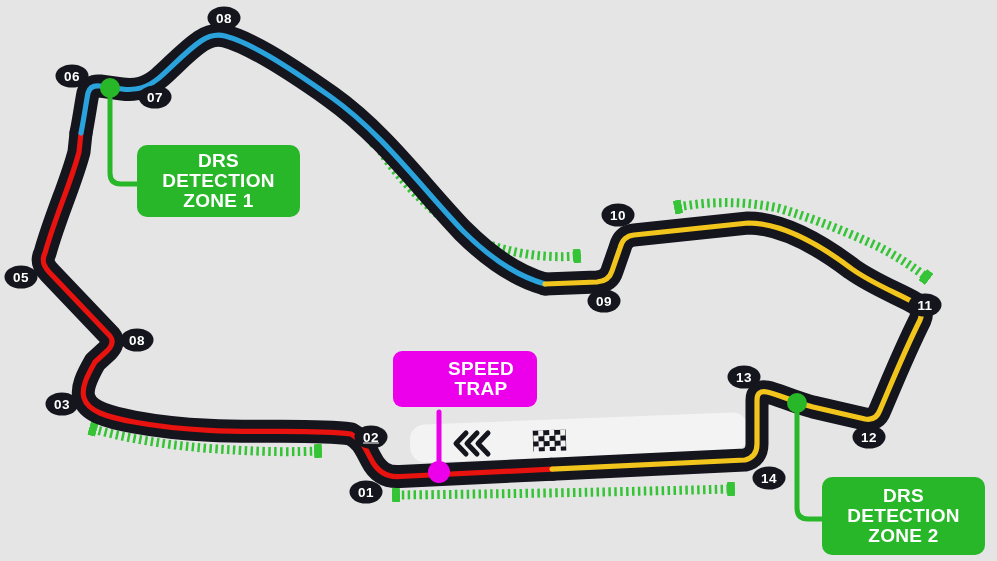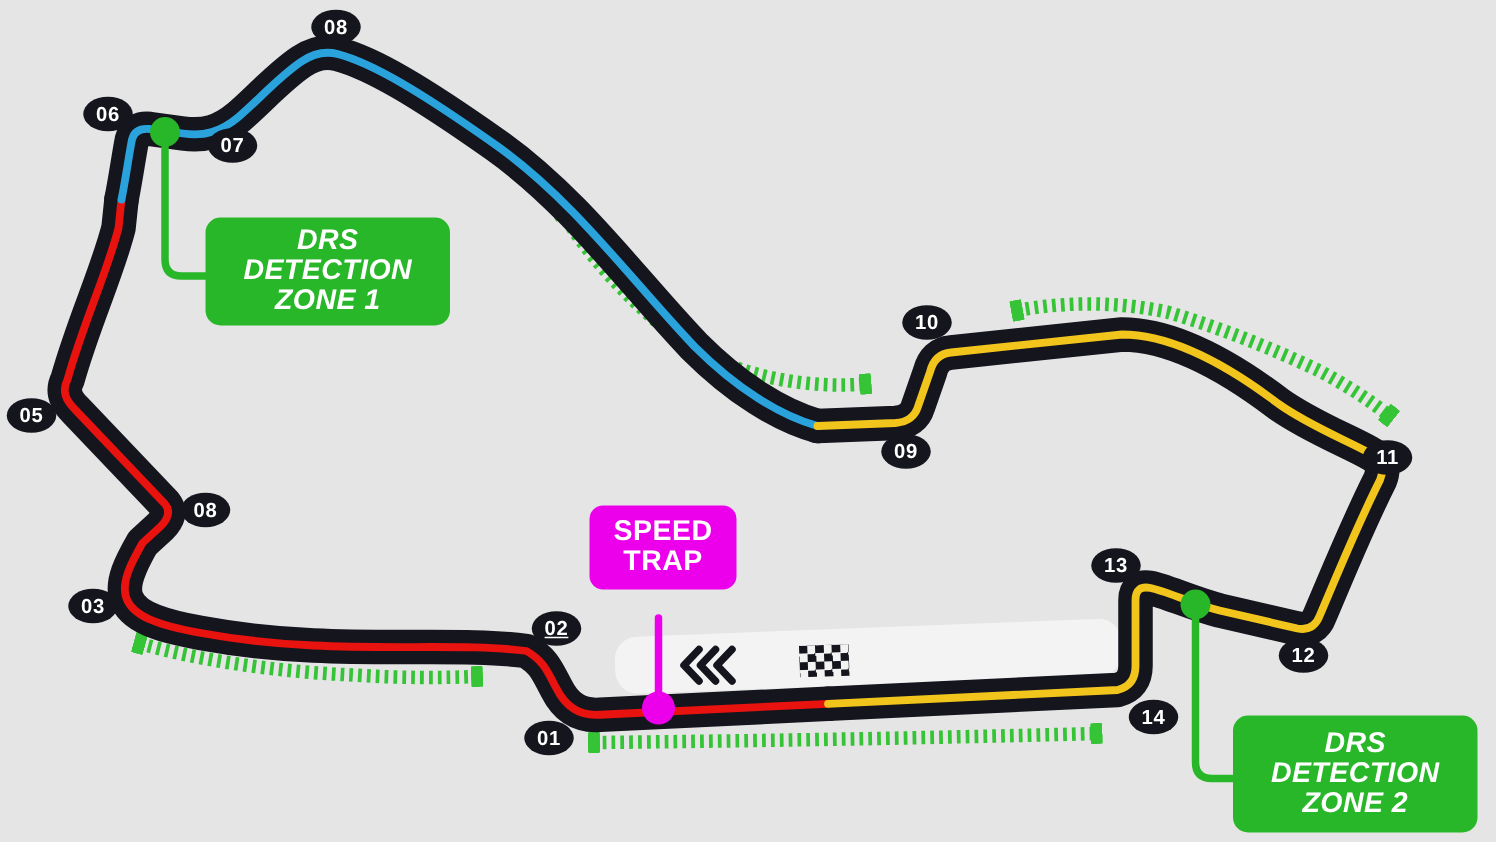--- a/index.html
+++ b/index.html
@@ -25,25 +25,25 @@
         background:repeating-conic-gradient(var(--track) 0% 25%, rgba(0,0,0,0) 0% 50%);
         background-size:11px 11px;background-position:5.5px 0;transform:rotate(-2deg);}
 
   .turn-marker{position:absolute;width:33px;height:23px;border-radius:50%;
         background:var(--track);color:var(--marker-text);display:flex;align-items:center;justify-content:center;
         font-size:13.5px;font-weight:700;letter-spacing:.4px;transform:translate(-50%,-50%);}
 
   .label-box{position:absolute;display:flex;flex-direction:column;align-items:center;justify-content:center;
         color:#ffffff;font-weight:700;text-align:center;line-height:1.06;letter-spacing:.3px;}
   .label-box span{display:block;}
-  .green-box{background:var(--drs-green);border-radius:10px;font-size:19px;font-style:italic;}
+  .green-box{background:var(--drs-green);border-radius:10px;font-size:19px;}
   .magenta-box{background:var(--speed-trap-magenta);border-radius:9px;font-size:19px;}
   .box-drs1{left:137px;top:145px;width:163px;height:72px;}
   .box-drs2{left:822px;top:477px;width:163px;height:78px;}
-  .box-speed{left:393px;top:337px;width:98px;height:56px;}
+  .box-speed{left:393px;top:351px;width:112px;height:56px;padding-left:32px;}
 </style>
 </head>
 <body>
 
 <div class="stage">
 
   <svg viewBox="0 0 997 561">
     <defs>
       <marker id="tickcap" markerUnits="userSpaceOnUse" markerWidth="8" markerHeight="14" refX="4" refY="7" orient="auto">
         <rect x="0" y="0" width="8" height="14" rx="1" style="fill:var(--drs-tick-green)"></rect>
@@ -93,21 +93,21 @@
       <polyline class="chev" points="466,433 456,443.5 466,454"></polyline>
       <polyline class="chev" points="477,433 467,443.5 477,454"></polyline>
       <polyline class="chev" points="488,433 478,443.5 488,454"></polyline>
     </g>
   </svg>
 
   <div class="flag"></div>
 
   <div id="turn-layer">
       <div class="turn-marker" style="left: 366px; top: 492px;">01</div>
-      <div class="turn-marker" style="left: 371px; top: 419px; text-decoration: underline;">02</div>
+      <div class="turn-marker" style="left: 371px; top: 437px; text-decoration: underline;">02</div>
       <div class="turn-marker" style="left: 62px; top: 404px; text-align: center;">03</div>
       <div class="turn-marker" style="left: 137px; top: 340px;">08</div>
       <div class="turn-marker" style="left: 21px; top: 277px;">05</div>
       <div class="turn-marker" style="left: 72px; top: 76px;">06</div>
       <div class="turn-marker" style="left: 155px; top: 97px;">07</div>
       <div class="turn-marker" style="left: 224px; top: 18px;">08</div>
       <div class="turn-marker" style="left: 604px; top: 301px;">09</div>
       <div class="turn-marker" style="left: 618px; top: 215px;">10</div>
       <div class="turn-marker" style="left: 913px; top: 305px; margin-left: 12px;">11</div>
       <div class="turn-marker" style="left: 869px; top: 437px;">12</div>

